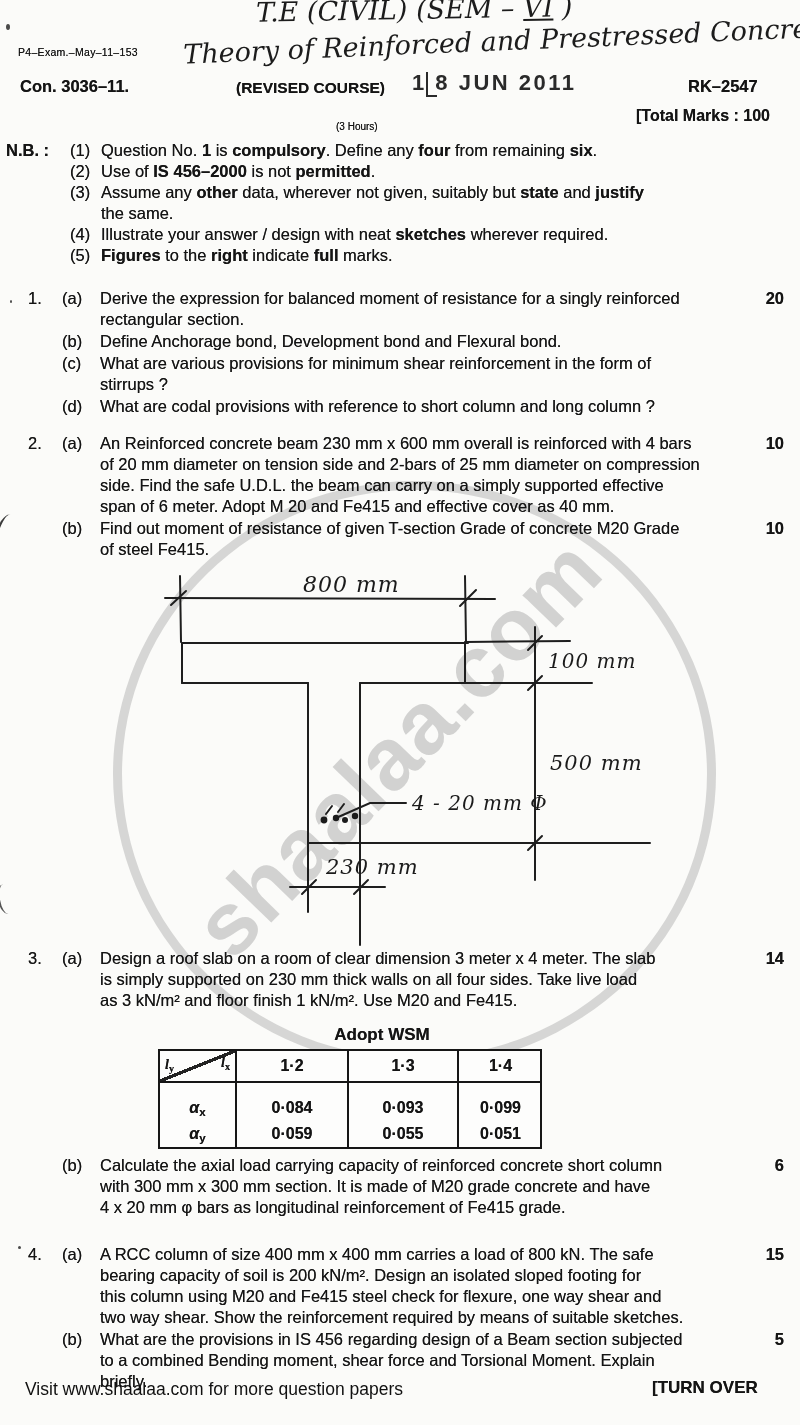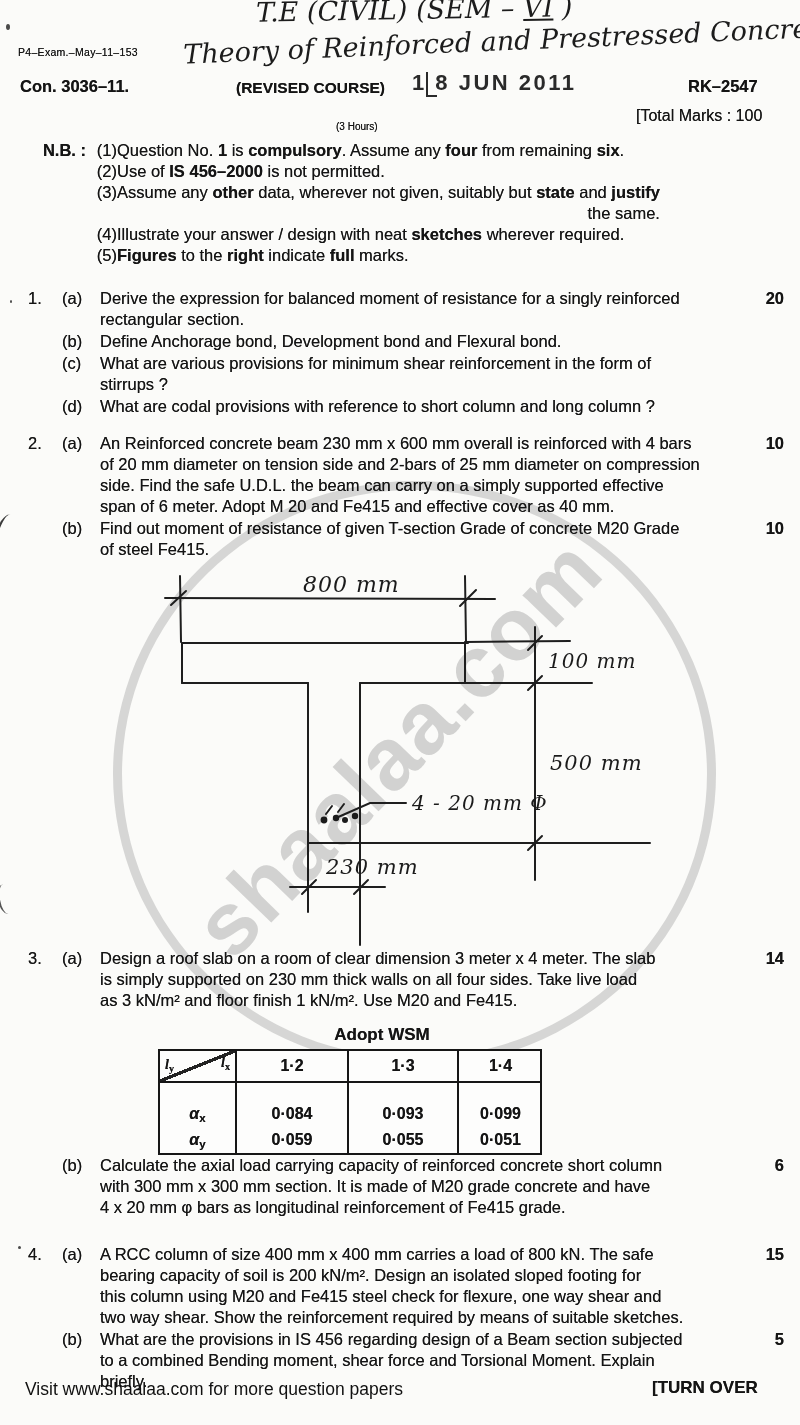--- a/index.html
+++ b/index.html
@@ -19,24 +19,24 @@
   
   .title1{left:256px;top:-6px;font-size:27px;transform:rotate(-1deg);white-space:nowrap;}
   .title2{left:183px;top:25px;font-size:27px;transform:rotate(-2.4deg);white-space:nowrap;}
   .examref{left:18px;top:46px;font-size:10.5px;letter-spacing:.3px;}
   .conno{left:20px;top:77px;font-size:16.5px;font-weight:700;}
   .revised{left:236px;top:79px;font-size:15.5px;font-weight:700;}
   .stamp{left:412px;top:70px;font-size:22px;font-weight:700;letter-spacing:2.5px;color:#2a2a2a;white-space:nowrap;}
   .stampmark{left:426px;top:72px;width:9px;height:23px;border-left:2.5px solid #2a2a2a;border-bottom:2.5px solid #2a2a2a;}
   .paper-code{left:688px;top:77px;font-size:16.5px;font-weight:700;}
   .hours{left:336px;top:108px;font-size:10px;margin-top:13px;}
-  .totalmarks{left:636px;top:107px;font-size:16px;font-weight:400;}
-
-  
-  #nb{left:22px;top:140px;width:760px;text-align:right;}
+  .totalmarks{left:636px;top:107px;font-size:16px;font-weight:700;}
+
+  
+  #nb{left:6px;top:140px;width:760px;}
   .nb-row{display:flex;align-items:flex-start;}
   .nb-label{width:64px;flex:none;font-weight:700;font-size:16.5px;line-height:21px;}
   .nb-num{width:31px;flex:none;font-size:16.5px;line-height:21px;}
   .nb-text{white-space:pre-line;font-size:16.5px;line-height:21px;}
 
   
   .qblock{left:0;width:800px;padding-left:28px;box-sizing:border-box;}
   .qrow{display:flex;align-items:flex-start;position:relative;margin-bottom:1px;}
   .qnum{width:34px;flex:none;font-size:16.5px;line-height:21px;}
   .qletter{width:38px;flex:none;font-size:16.5px;line-height:21px;}
@@ -45,21 +45,21 @@
 
   
   #wsm{left:158px;top:1025px;width:384px;}
   .wsm-title{margin-left:64px;width:320px;text-align:center;font-weight:700;font-size:17px;}
   .wsm-table{margin-top:4px;border:2.5px solid #161616;display:grid;
              grid-template-columns:77px 112px 110px 83px;background:#fdfdfc;}
   .wsm-cell{border-right:2px solid #161616;font-size:16px;font-weight:700;text-align:center;}
   .wsm-cell.last{border-right:none;}
   .wsm-head{border-bottom:2px solid #161616;height:30px;line-height:30px;}
   .wsm-body{height:26px;line-height:26px;}
-  .wsm-body.top{padding-top:18px;}
+  .wsm-body.top{padding-top:12px;}
   .corner{position:relative;background:
           linear-gradient(to bottom right,transparent 47%,#222 47%,#222 53%,transparent 53%); font-family: Liberation Serif, serif;}
   .corner .tl{position:absolute;left:5px;top:-1px;font-size:14px;}
   .corner .br{position:absolute;right:5px;bottom:-1px;font-size:14px;}
 
   
   #figure{left:140px;top:562px;width:540px;height:392px;}
   #figure text{font-family:"DejaVu Serif",serif;font-style:italic;fill:#1b1b1b;letter-spacing:1px;}
 
   
@@ -95,26 +95,26 @@
     <div class="abs stampmark"></div>
     <div class="abs stamp">1 8 JUN 2011</div>
     <div class="abs doc paper-code">RK–2547</div>
     <div class="abs doc hours">(3 Hours)</div>
     <div class="abs doc totalmarks">[Total Marks : 100</div>
 
     <div class="abs doc" id="nb">
         <div class="nb-row">
           <span class="nb-label">N.B. :</span>
           <span class="nb-num">(1)</span>
-          <div class="nb-text"><span>Question No. </span><span style="font-weight: 700;">1</span><span> is </span><span style="font-weight: 700;">compulsory</span><span>. Assume any </span><span style="font-weight: 700;">four</span><span> from remaining </span><span style="font-weight: 700;">six</span><span>.</span></div>
+          <div class="nb-text"><span>Question No. </span><span style="font-weight: 700;">1</span><span> is </span><span style="font-weight: 700;">compulsory</span><span>. Define any </span><span style="font-weight: 700;">four</span><span> from remaining </span><span style="font-weight: 700;">six</span><span>.</span></div>
         </div>
         <div class="nb-row">
           <span class="nb-label"></span>
           <span class="nb-num">(2)</span>
-          <div class="nb-text"><span>Use of </span><span style="font-weight: 700;">IS 456–2000</span><span> is not </span><span style="font-weight: 400;">permitted</span><span>.</span></div>
+          <div class="nb-text"><span>Use of </span><span style="font-weight: 700;">IS 456–2000</span><span> is not </span><span style="font-weight: 700;">permitted</span><span>.</span></div>
         </div>
         <div class="nb-row">
           <span class="nb-label"></span>
           <span class="nb-num">(3)</span>
           <div class="nb-text"><span>Assume any </span><span style="font-weight: 700;">other</span><span> data, wherever not given, suitably but </span><span style="font-weight: 700;">state</span><span> and </span><span style="font-weight: 700;">justify</span><span>
 the same.</span></div>
         </div>
         <div class="nb-row">
           <span class="nb-label"></span>
           <span class="nb-num">(4)</span>

